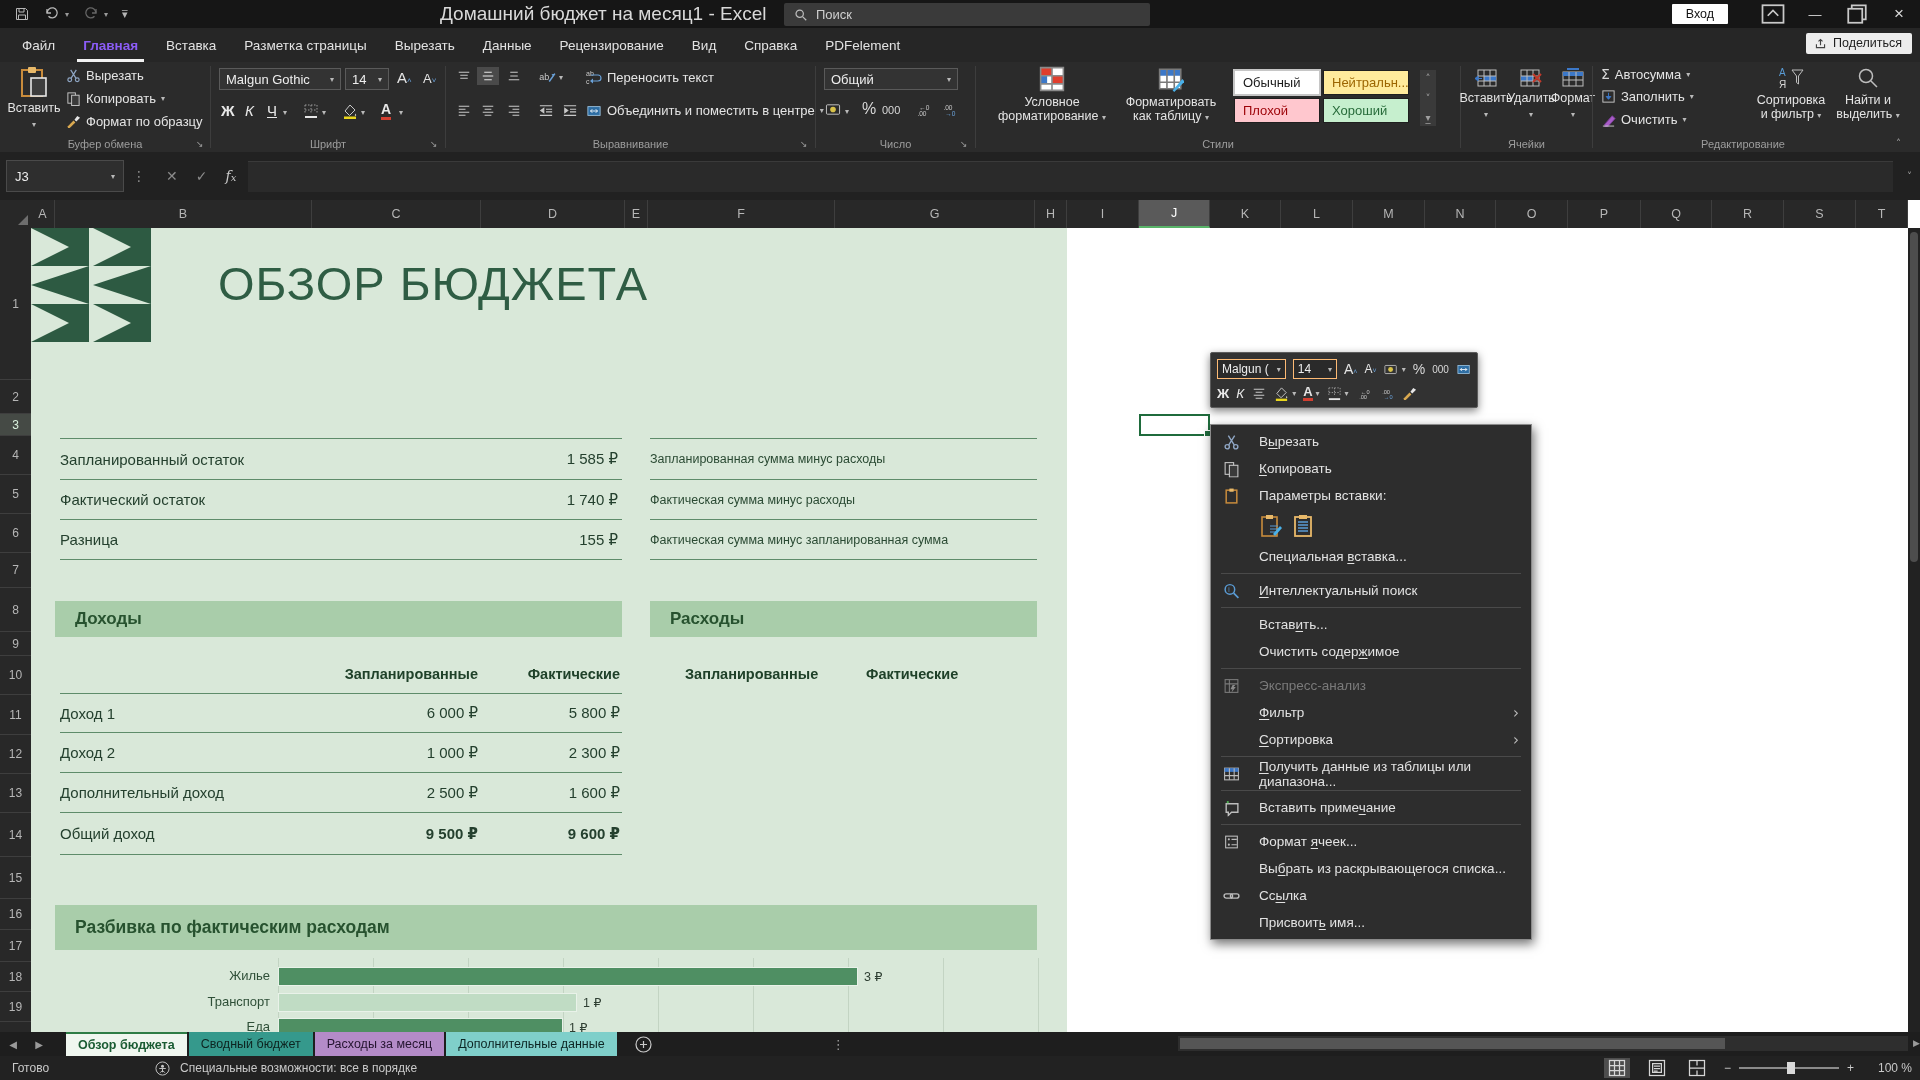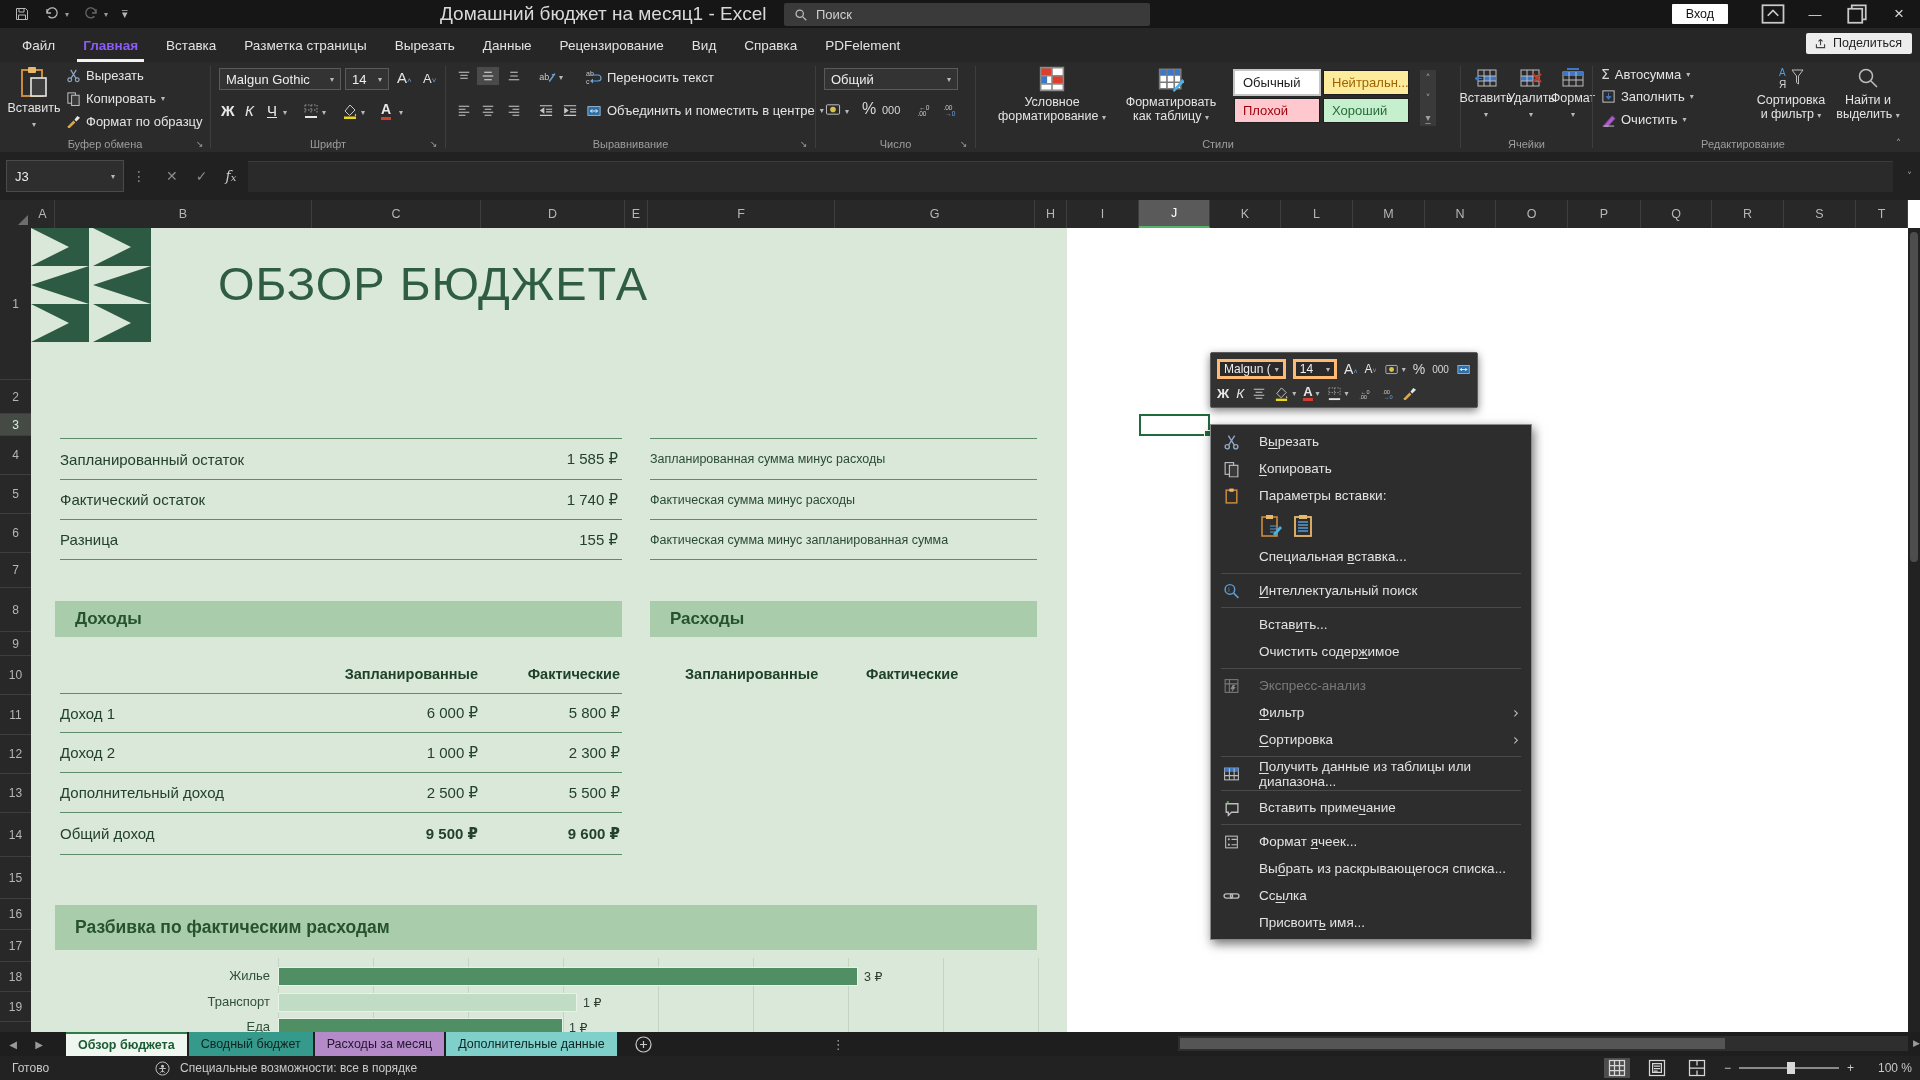--- a/index.html
+++ b/index.html
@@ -82,21 +82,21 @@
   .chart-bar{position:absolute;height:17px;}
   .chart-val{position:absolute;color:#2f3f33;font-size:12.5px;}
   .gridlines{position:absolute;left:278px;top:730px;width:762px;height:74px;background:repeating-linear-gradient(90deg,rgba(60,90,60,.14) 0 1px,transparent 1px 95px);}
 
   .selcell{position:absolute;left:1139px;top:186px;width:71px;height:22px;background:#fff;border:2px solid #1f6b3c;box-sizing:border-box;}
   .selcell::after{content:"";position:absolute;right:-3px;bottom:-3px;width:5px;height:5px;background:#1f6b3c;border:1px solid #fff;}
 
   
   .minibar{position:absolute;left:1210px;top:124px;width:268px;height:56px;background:#323232;border:1px solid #5c5c5c;border-radius:2px;box-shadow:0 3px 8px rgba(0,0,0,.5);padding:4px 6px;box-sizing:border-box;z-index:6;}
   .mrow{display:flex;align-items:center;gap:7px;height:24px;}
-  .mcombo{background:#2a2a2a;border:3px solid #fdba74;height:20px;display:flex;align-items:center;justify-content:space-between;padding:0 4px;font-size:12px;color:#eee;box-sizing:border-box;}
+  .mcombo{background:#2a2a2a;border:1px solid #fdba74;height:20px;display:flex;align-items:center;justify-content:space-between;padding:0 4px;font-size:12px;color:#eee;box-sizing:border-box;}
   .mglyph{font-weight:bold;font-size:13.5px;color:#e8e8e8;}
 
   
   .ctxmenu{position:absolute;left:1210px;top:196px;width:322px;background:#2d2d2d;border:1px solid #8a8a8a;box-shadow:2px 4px 10px rgba(0,0,0,.55);padding:3px 0;box-sizing:border-box;z-index:5;}
   .mi{height:27px;display:flex;align-items:center;font-size:13.5px;color:#e2e2e2;position:relative;padding-left:48px;}
   .mi .micon{position:absolute;left:12px;top:50%;transform:translateY(-50%);width:17px;height:17px;}
   .mi.disabled{color:#7a7a7a;}
   .mi .subarrow{position:absolute;right:12px;color:#bdbdbd;font-size:15px;}
   .msep{height:1px;background:#4a4a4a;margin:3px 10px;}
   .pasteopts{height:34px;display:flex;align-items:center;gap:8px;padding-left:48px;}
@@ -642,21 +642,21 @@
             <div class="c3">5 800 ₽</div>
           </div>
           <div class="inc-row abs" style="top: 505px; height: 40px;">
             <div class="c1">Доход 2</div>
             <div class="c2">1 000 ₽</div>
             <div class="c3">2 300 ₽</div>
           </div>
           <div class="inc-row abs" style="top: 545px; height: 40px;">
             <div class="c1">Дополнительный доход</div>
             <div class="c2">2 500 ₽</div>
-            <div class="c3">5 500 ₽</div>
+            <div class="c3">1 600 ₽</div>
           </div>
           <div class="inc-row abs" style="top: 585px; height: 42px;">
             <div class="c1">Общий доход</div>
             <div class="c2" style="font-weight: bold;">9 500 ₽</div>
             <div class="c3" style="font-weight: bold;">9 600 ₽</div>
           </div>
         </div>
 
       <div class="band" style="left:55px;top:677px;width:982px;height:45px;font-size:17.5px">Разбивка по фактическим расходам</div>
       <div class="gridlines"></div>

